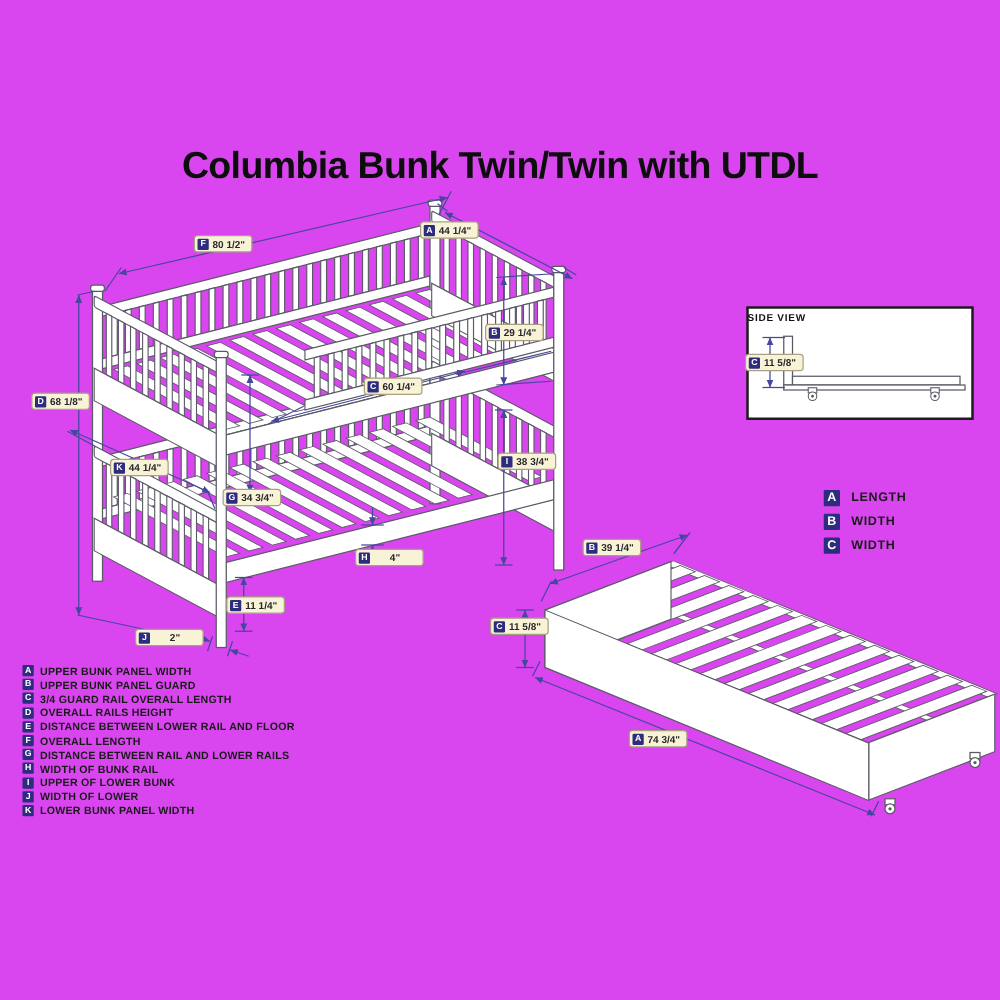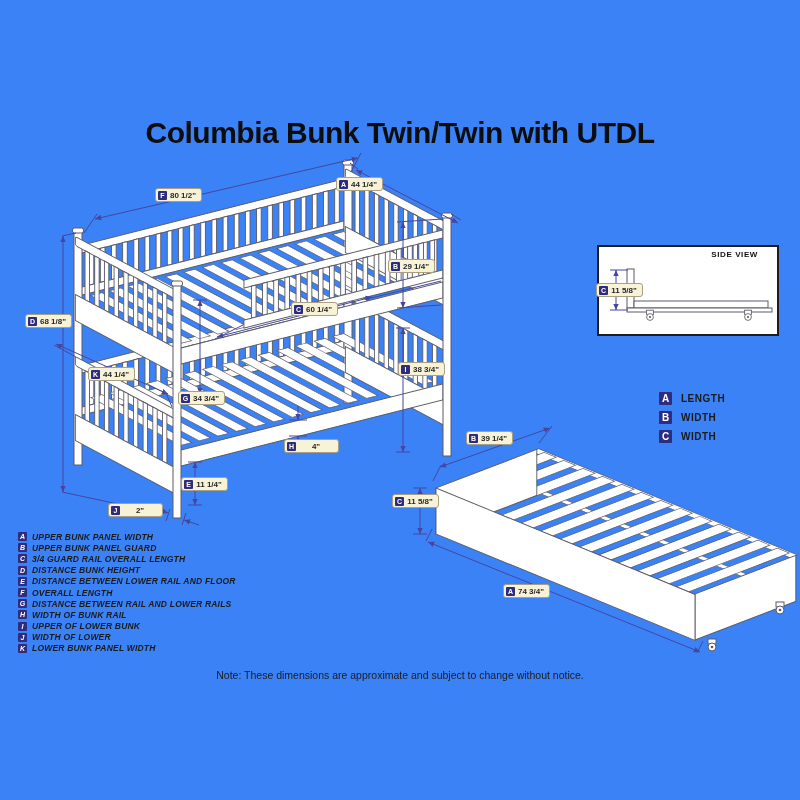--- a/index.html
+++ b/index.html
@@ -1,42 +1,42 @@
 <!DOCTYPE html>
 <html><head>
 <meta charset="utf-8">
 <style>
   html,body{margin:0;padding:0;background:#ffffff;}
-  .page{position:relative;width:800px;height:800px;background:#3b82f6;overflow:hidden;
+  .page{position:relative;width:800px;height:800px;background:#d946ef;overflow:hidden;
         font-family:"Liberation Sans",sans-serif;}
   .title{position:absolute;left:0;right:0;top:116px;text-align:center;
          font-size:30px;font-weight:700;letter-spacing:-0.5px;color:#0d0d0d;}
   svg.art{position:absolute;left:0;top:0;}
   
   .dim-label{position:absolute;display:inline-flex;align-items:center;gap:3px;
              background:#f8f3d6;border:1px solid #a9a083;border-radius:3px;
              height:14px;box-sizing:border-box;padding:1px 5px 1px 2px;
              font-size:8px;font-weight:700;color:#26262b;white-space:nowrap;}
   .dim-label .chip{background:#2e2c7e;color:#ffffff;width:9px;height:9px;min-width:9px;
              display:flex;align-items:center;justify-content:center;
              font-size:7px;font-weight:700;border-radius:1px;line-height:1;}
   .dim-label .val{flex:1;text-align:center;min-width:26px;}
   .dim-label.wide .val{min-width:34px;}
   
-  .sv-title{position:absolute;left:598px;top:250px;width:160px;text-align:right;
+  .sv-title{position:absolute;left:598px;top:250px;width:160px;text-align:left;
             font-size:8px;font-weight:700;letter-spacing:0.6px;color:#111;}
   
   .abc{position:absolute;left:659px;top:389px;}
   .abc-row{display:flex;align-items:center;gap:9px;height:19px;}
   .abc-row .chip{background:#2e2c7e;color:#fff;width:13px;height:13px;min-width:13px;
             display:flex;align-items:center;justify-content:center;
             font-size:10px;font-weight:700;border-radius:1px;}
   .abc-row .lbl{font-size:10px;font-weight:700;letter-spacing:0.5px;color:#1a1a1a;}
   
-  .key{position:absolute;left:18px;top:531px;font-style:italic;}
+  .key{position:absolute;left:18px;top:531px;}
   .key-row{display:flex;align-items:center;gap:5px;height:11.2px;}
   .key-row .chip{background:#2e2c7e;color:#fff;width:9px;height:9px;min-width:9px;
             display:flex;align-items:center;justify-content:center;
             font-size:7px;font-weight:700;border-radius:1px;}
   .key-row .lbl{font-size:8.5px;font-weight:700;letter-spacing:0.2px;color:#1a1a1a;}
   .note{position:absolute;left:0;right:0;top:669px;text-align:center;
         font-size:10.5px;color:#1c1c1c;}
 </style>
 </head>
 <body>
@@ -361,21 +361,21 @@
     <div class="key-row">
       <span class="chip">B</span>
       <span class="lbl">UPPER BUNK PANEL GUARD</span>
     </div>
     <div class="key-row">
       <span class="chip">C</span>
       <span class="lbl">3/4 GUARD RAIL OVERALL LENGTH</span>
     </div>
     <div class="key-row">
       <span class="chip">D</span>
-      <span class="lbl">DISTANCE BUNK HEIGHT</span>
+      <span class="lbl">OVERALL RAILS HEIGHT</span>
     </div>
     <div class="key-row">
       <span class="chip">E</span>
       <span class="lbl">DISTANCE BETWEEN LOWER RAIL AND FLOOR</span>
     </div>
     <div class="key-row">
       <span class="chip">F</span>
       <span class="lbl">OVERALL LENGTH</span>
     </div>
     <div class="key-row">
@@ -393,15 +393,14 @@
     <div class="key-row">
       <span class="chip">J</span>
       <span class="lbl">WIDTH OF LOWER</span>
     </div>
     <div class="key-row">
       <span class="chip">K</span>
       <span class="lbl">LOWER BUNK PANEL WIDTH</span>
     </div>
   </div>
 
-  <div class="note">Note: These dimensions are approximate and subject to change without notice.</div>
 
 </div>
 
 </body></html>

